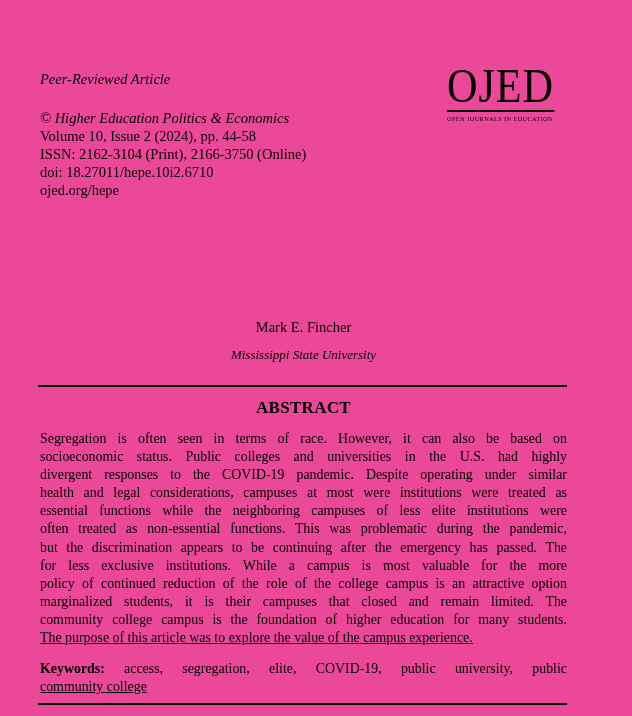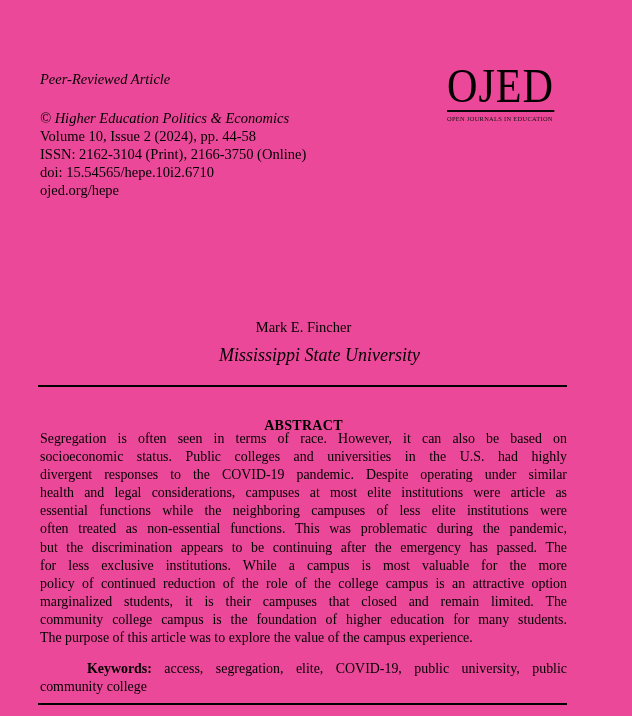--- a/index.html
+++ b/index.html
@@ -22,66 +22,66 @@
   .logo-sub{
     margin-top:3px;font-size:6.4px;letter-spacing:0.32px;white-space:nowrap;
     font-family:"Liberation Serif",serif;color:#111;
   }
   
   .title{
     position:absolute;left:40px;top:228px;width:527px;text-align:center;
     font-weight:bold;font-size:22.5px;line-height:32.5px;
   }
   .author{position:absolute;left:40px;top:318px;width:527px;text-align:center;font-size:14.5px;line-height:18px;}
-  .affil{position:absolute;left:56px;top:346px;width:527px;text-align:center;font-size:18px;font-style:italic;line-height:18px;}
+  .affil{position:absolute;left:40px;top:346px;width:527px;text-align:center;font-size:13px;font-style:italic;line-height:18px;}
   
   .rule{position:absolute;left:38px;width:529px;background:#000;}
   .rule-top{top:385px;height:2px;}
   .rule-bottom{top:703px;height:2px;}
   
-  .abs-head{position:absolute;left:40px;top:398px;width:527px;text-align:center;font-weight:bold;font-size:14px;letter-spacing:0.3px;margin-top:20px;}
+  .abs-head{position:absolute;left:40px;top:398px;width:527px;text-align:center;font-weight:bold;font-size:17px;letter-spacing:0.3px;}
   .abs-body{position:absolute;left:40px;top:430px;width:527px;font-size:13.9px;}
   .jline{text-align:justify;text-align-last:justify;line-height:18.1px;height:18.1px;white-space:nowrap;font-family:Liberation Serif, serif;}
-  .lline{text-align:left;line-height:18.1px;height:18.1px;white-space:nowrap;}
+  .lline{text-align:left;line-height:18.1px;height:18.1px;white-space:nowrap;text-decoration:underline;}
   
   .keywords{position:absolute;left:40px;top:660px;width:527px;font-size:13.9px;}
-  .kw-label{font-weight:bold;margin-left:47px;}
+  .kw-label{font-weight:bold;}
 </style>
 </head>
 <body>
 
 <div class="page">
 
   <div class="hdr">
     <div class="ital article-type">Peer-Reviewed Article</div>
     <div class="ital">© Higher Education Politics &amp; Economics</div>
     <div>Volume 10, Issue 2 (2024), pp. 44-58</div>
     <div>ISSN: 2162-3104 (Print), 2166-3750 (Online)</div>
-    <div>doi: 15.54565/hepe.10i2.6710</div>
+    <div>doi: 18.27011/hepe.10i2.6710</div>
     <div>ojed.org/hepe</div>
   </div>
 
   <div class="logo">
     <div class="logo-word">OJED</div>
     <div class="logo-sub">OPEN JOURNALS IN EDUCATION</div>
   </div>
 
 
   <div class="author">Mark E. Fincher</div>
   <div class="affil">Mississippi State University</div>
 
   <div class="rule rule-top"></div>
 
   <div class="abs-head">ABSTRACT</div>
 
   <div class="abs-body">
     <div class="jline">Segregation is often seen in terms of race. However, it can also be based on</div>
     <div class="jline">socioeconomic status. Public colleges and universities in the U.S. had highly</div>
     <div class="jline">divergent responses to the COVID-19 pandemic. Despite operating under similar</div>
-    <div class="jline">health and legal considerations, campuses at most elite institutions were article as</div>
+    <div class="jline">health and legal considerations, campuses at most were institutions were treated as</div>
     <div class="jline">essential functions while the neighboring campuses of less elite institutions were</div>
     <div class="jline">often treated as non-essential functions. This was problematic during the pandemic,</div>
     <div class="jline">but the discrimination appears to be continuing after the emergency has passed. The</div>
     <div class="jline">for less exclusive institutions. While a campus is most valuable for the more</div>
     <div class="jline">policy of continued reduction of the role of the college campus is an attractive option</div>
     <div class="jline">marginalized students, it is their campuses that closed and remain limited. The</div>
     <div class="jline">community college campus is the foundation of higher education for many students.</div>
     <div class="lline">The purpose of this article was to explore the value of the campus experience.</div>
   </div>
 

